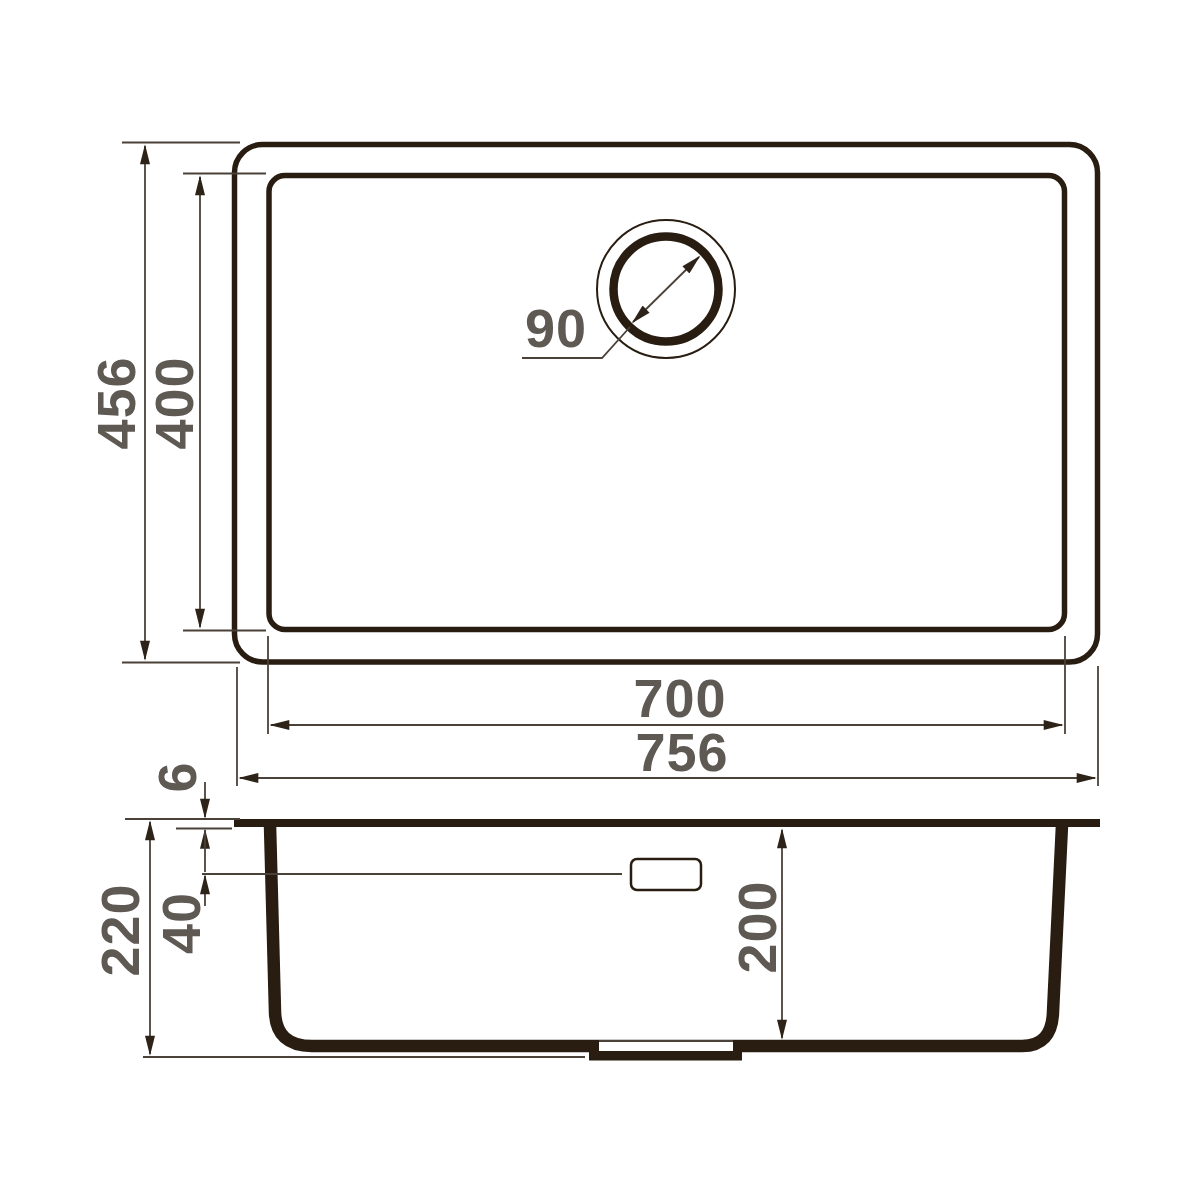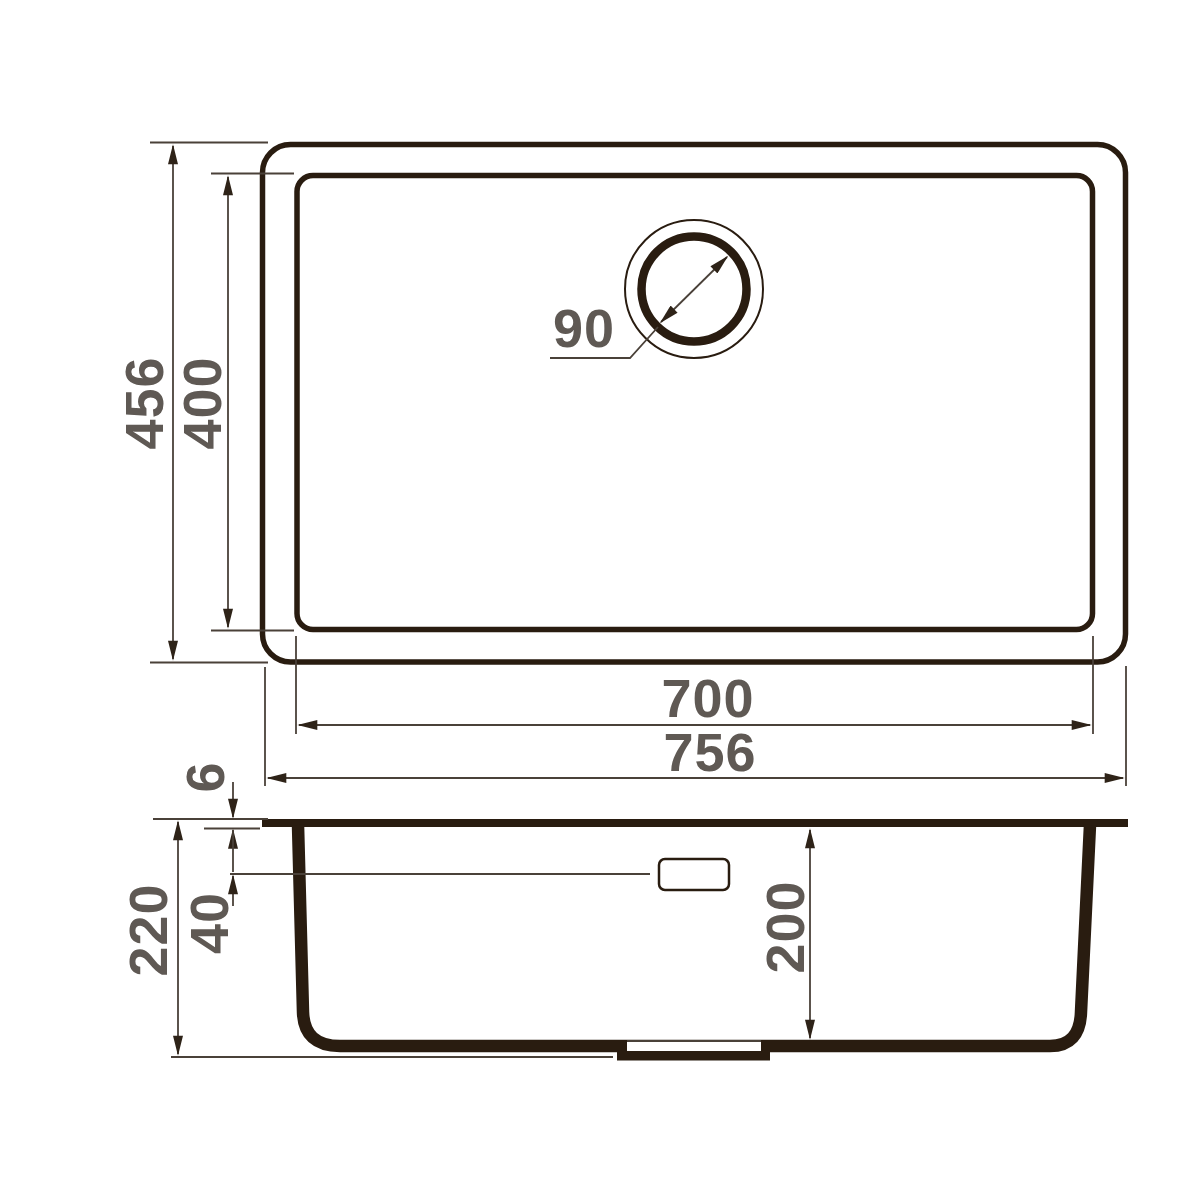--- a/index.html
+++ b/index.html
@@ -3,21 +3,21 @@
 <meta charset="utf-8">
 <style>
   :root{
     --ink:#291c10;
     --line:#4a4139;
     --arrow:#2e2318;
     --label:#5f5954;
     --bg:#ffffff;
   }
   html,body{margin:0;padding:0;background:var(--bg);}
-  .stage{width:1050px;height:1200px;position:relative;background:var(--bg);margin-left:28px;}
+  .stage{width:1050px;height:1200px;position:relative;background:var(--bg);}
   svg{display:block}
   .thin{stroke:var(--line);stroke-width:1.8;fill:none}
   .thin2{stroke:var(--line);stroke-width:2;fill:none}
   .bold-outline{stroke:var(--ink);stroke-width:5.5;fill:none}
   .drain-ring-thin{stroke:var(--ink);stroke-width:2;fill:none}
   .drain-ring-thick{stroke:var(--ink);stroke-width:8.5;fill:none}
   .wall{stroke:var(--ink);stroke-width:12.5;fill:none}
   .fill-ink{fill:var(--ink);stroke:none}
   .fill-bg{fill:var(--bg);stroke:none}
   .arrowhead{fill:var(--arrow);stroke:none}

